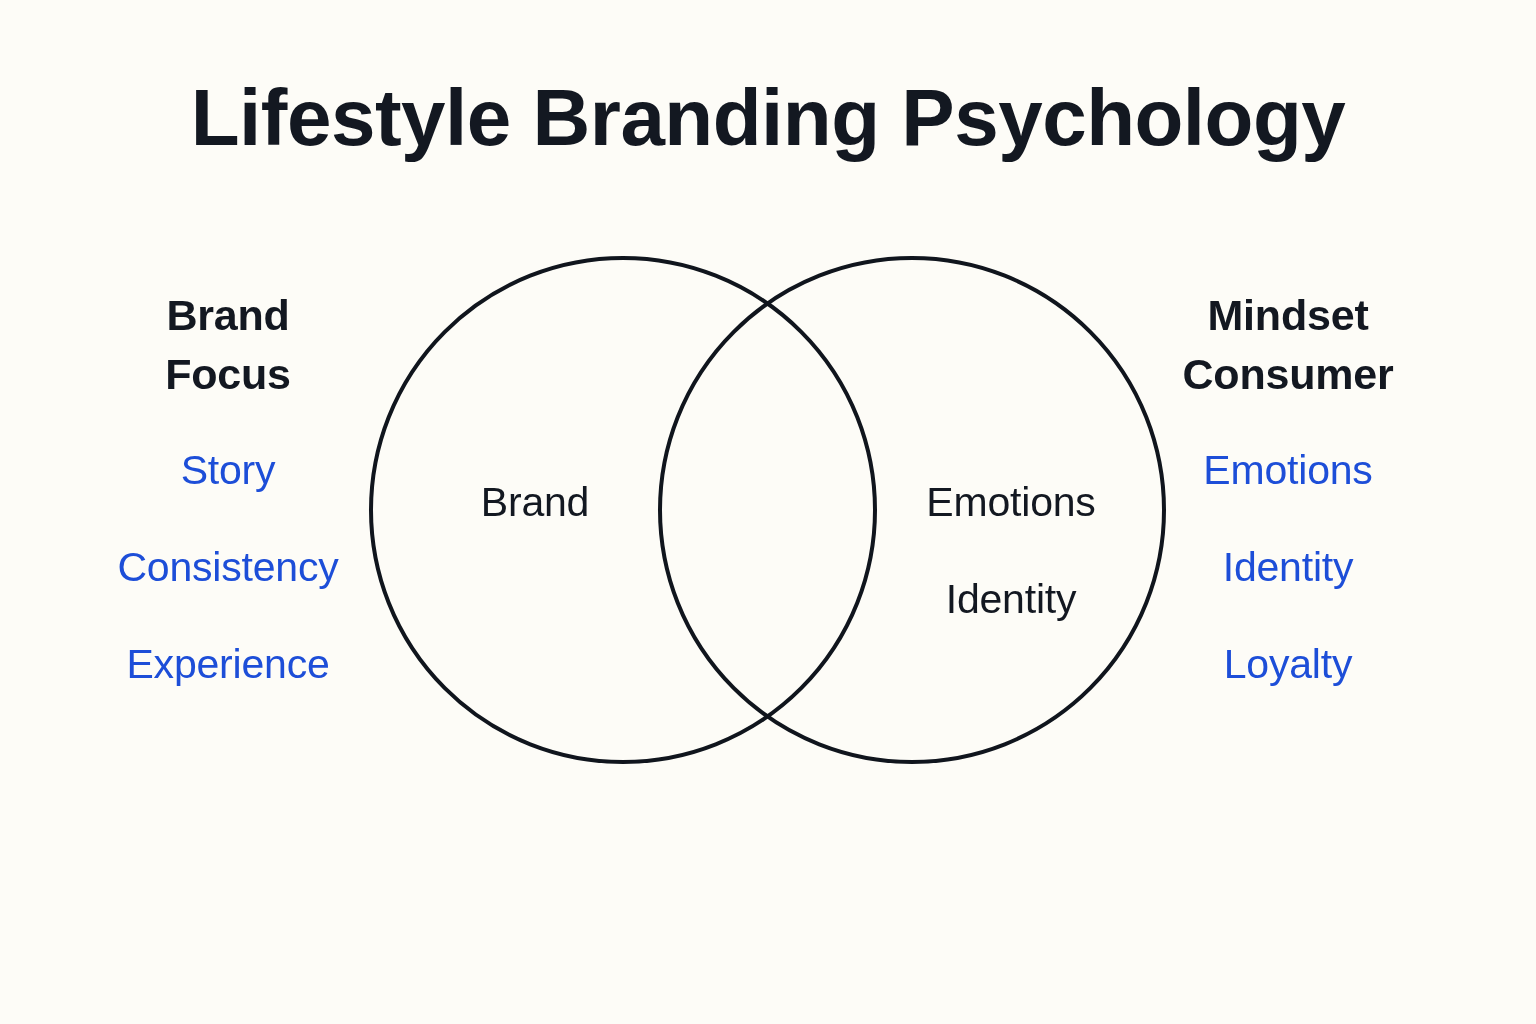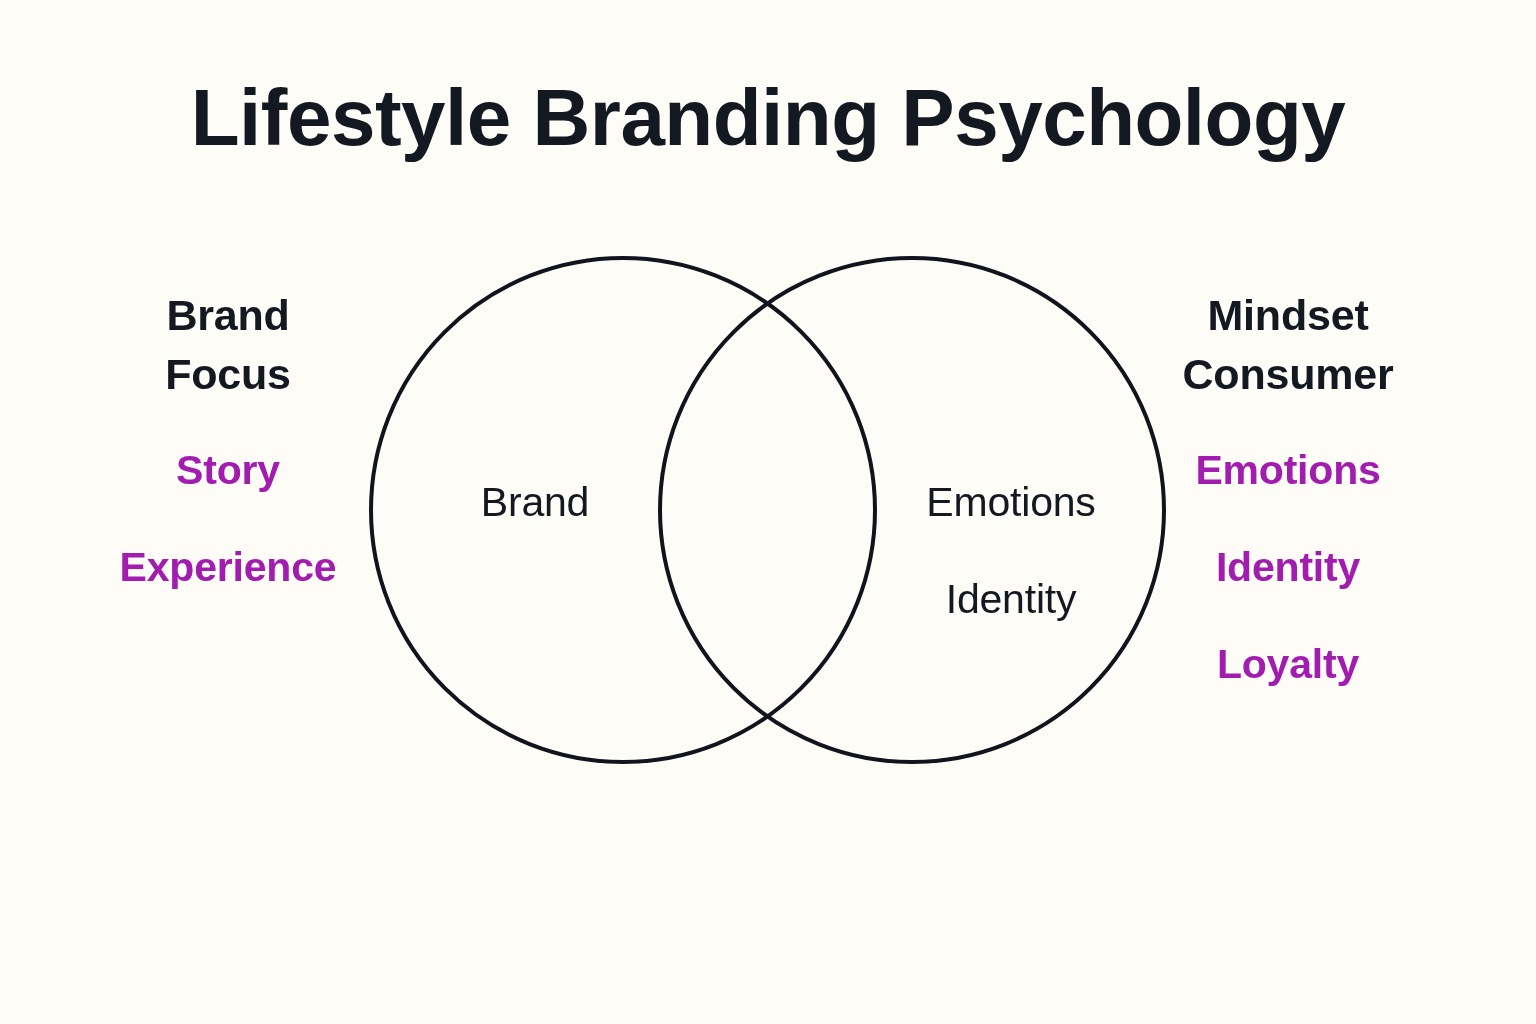--- a/index.html
+++ b/index.html
@@ -68,22 +68,22 @@
   .side-heading .hl {
     display: block;
     white-space: nowrap;
   }
 
   .side-items {
     margin-top: 46px;
   }
   .side-item {
     font-size: 41px;
-    font-weight: 700;
-    color: #a21caf;
+    font-weight: 400;
+    color: #1d4ed8;
     line-height: 1.0;
     height: 48px;
     margin-bottom: 49px;
     white-space: nowrap;
     letter-spacing: -0.2px;
   }
   .side-item:last-child { margin-bottom: 0; }
 
   
   .circle-label-group {
@@ -139,20 +139,21 @@
     <circle class="venn-circle" cx="912" cy="510" r="252"></circle>
   </svg>
 
   <div class="side-col left">
     <div class="side-heading">
       <span class="hl">Brand</span>
       <span class="hl">Focus</span>
     </div>
     <div class="side-items">
       <div class="side-item">Story</div>
+      <div class="side-item">Consistency</div>
       <div class="side-item">Experience</div>
     </div>
   </div>
 
   <div class="side-col right">
     <div class="side-heading">
       <span class="hl">Mindset</span>
       <span class="hl">Consumer</span>
     </div>
     <div class="side-items">

